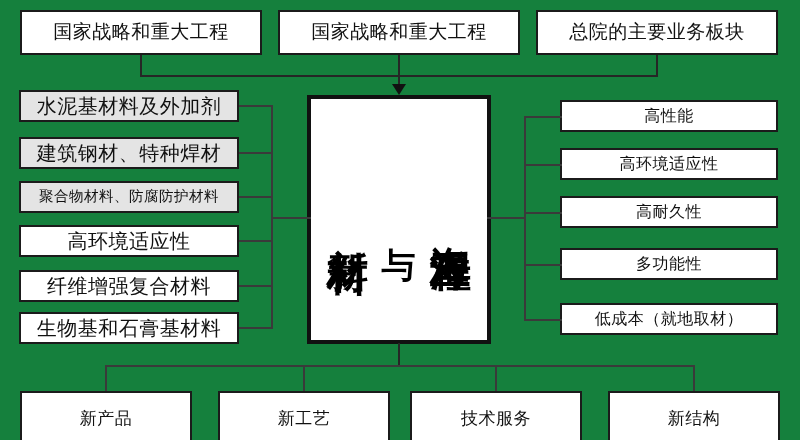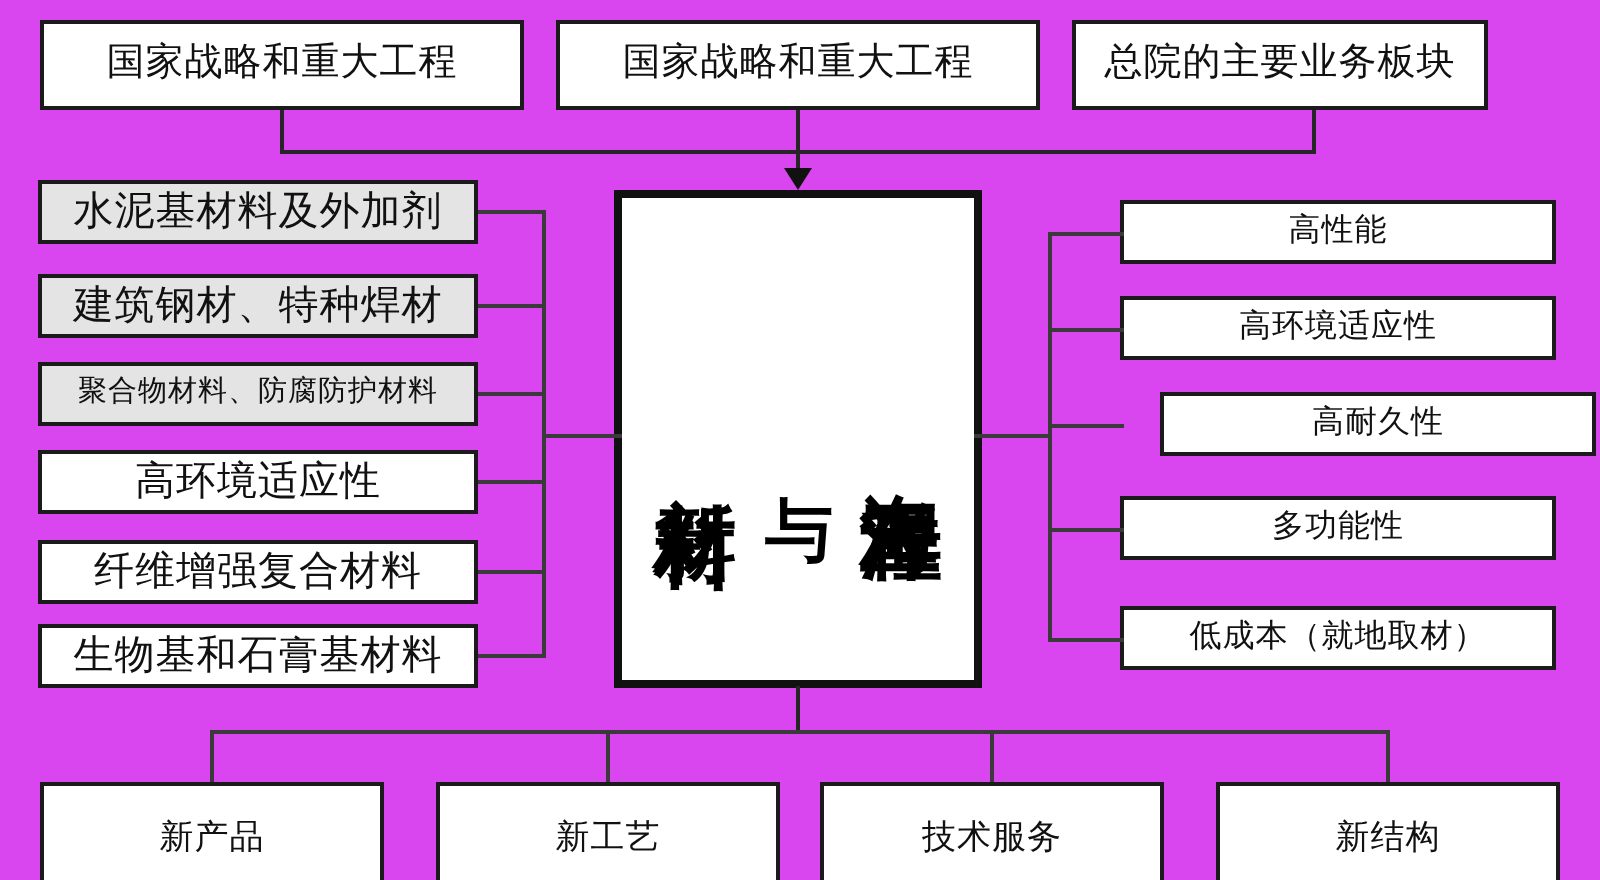--- a/index.html
+++ b/index.html
@@ -8,21 +8,21 @@
     padding: 0;
     background: #ffffff;
   }
   body {
     font-family: "Liberation Sans", "DejaVu Sans", sans-serif;
   }
   #diagram-root {
     position: relative;
     width: 800px;
     height: 440px;
-    background: #d946ef;
+    background: #15803d;
     overflow: hidden;
   }
 
   
   .node {
     position: absolute;
     box-sizing: border-box;
     display: flex;
     align-items: center;
     justify-content: center;
@@ -40,21 +40,21 @@
 
   
   .top-node {
     top: 10px;
     height: 45px;
     font-size: 19px;
     border-width: 2px;
   }
   #top-node-0 { left: 20px;  width: 242px; }
   #top-node-1 { left: 278px; width: 242px; }
-  #top-node-2 { left: 536px; width: 208px; }
+  #top-node-2 { left: 536px; width: 242px; }
 
   
   .left-node {
     left: 19px;
     width: 220px;
     height: 32px;
     font-size: 20px;
   }
   .left-node.small {
     font-size: 14.5px;
@@ -68,21 +68,21 @@
 
   
   .right-node {
     left: 560px;
     width: 218px;
     height: 32px;
     font-size: 16px;
   }
   #right-node-0 { top: 100px; }
   #right-node-1 { top: 148px; }
-  #right-node-2 { top: 196px; margin-left: 20px; }
+  #right-node-2 { top: 196px; }
   #right-node-3 { top: 248px; }
   #right-node-4 { top: 303px; }
 
   
   .bottom-node {
     top: 391px;
     height: 56px;
     width: 172px;
     font-size: 17px;
   }

